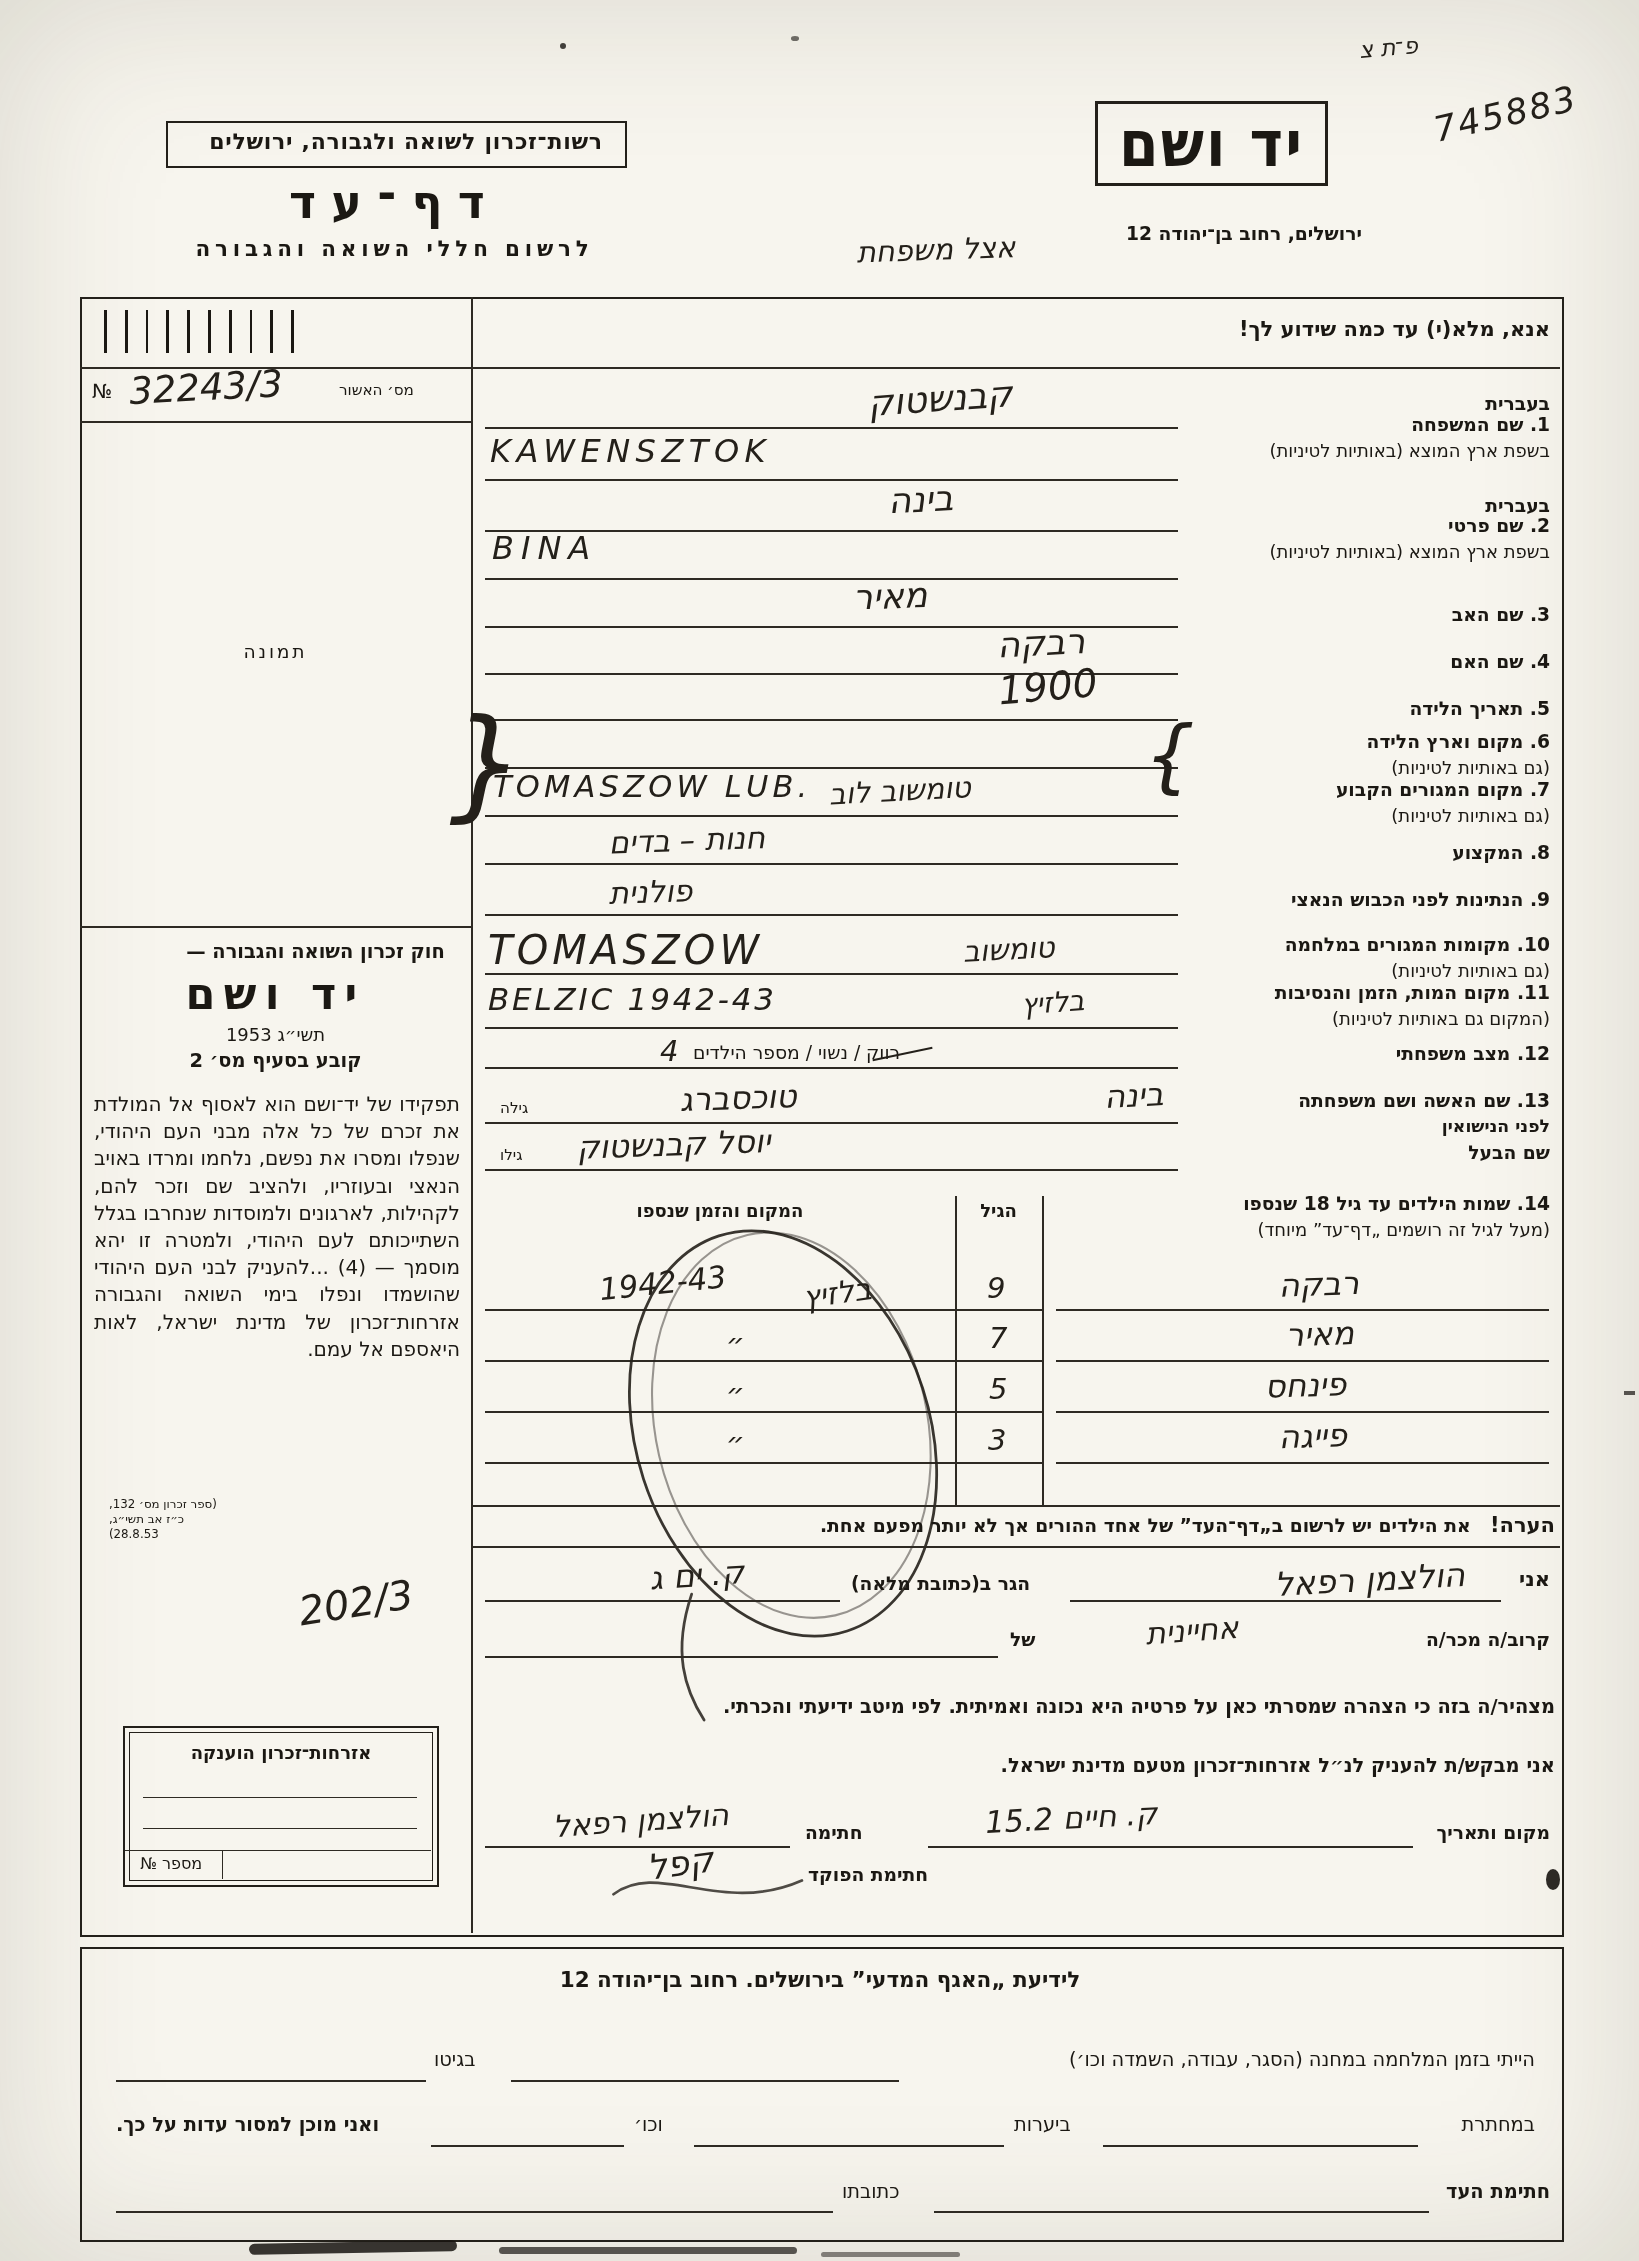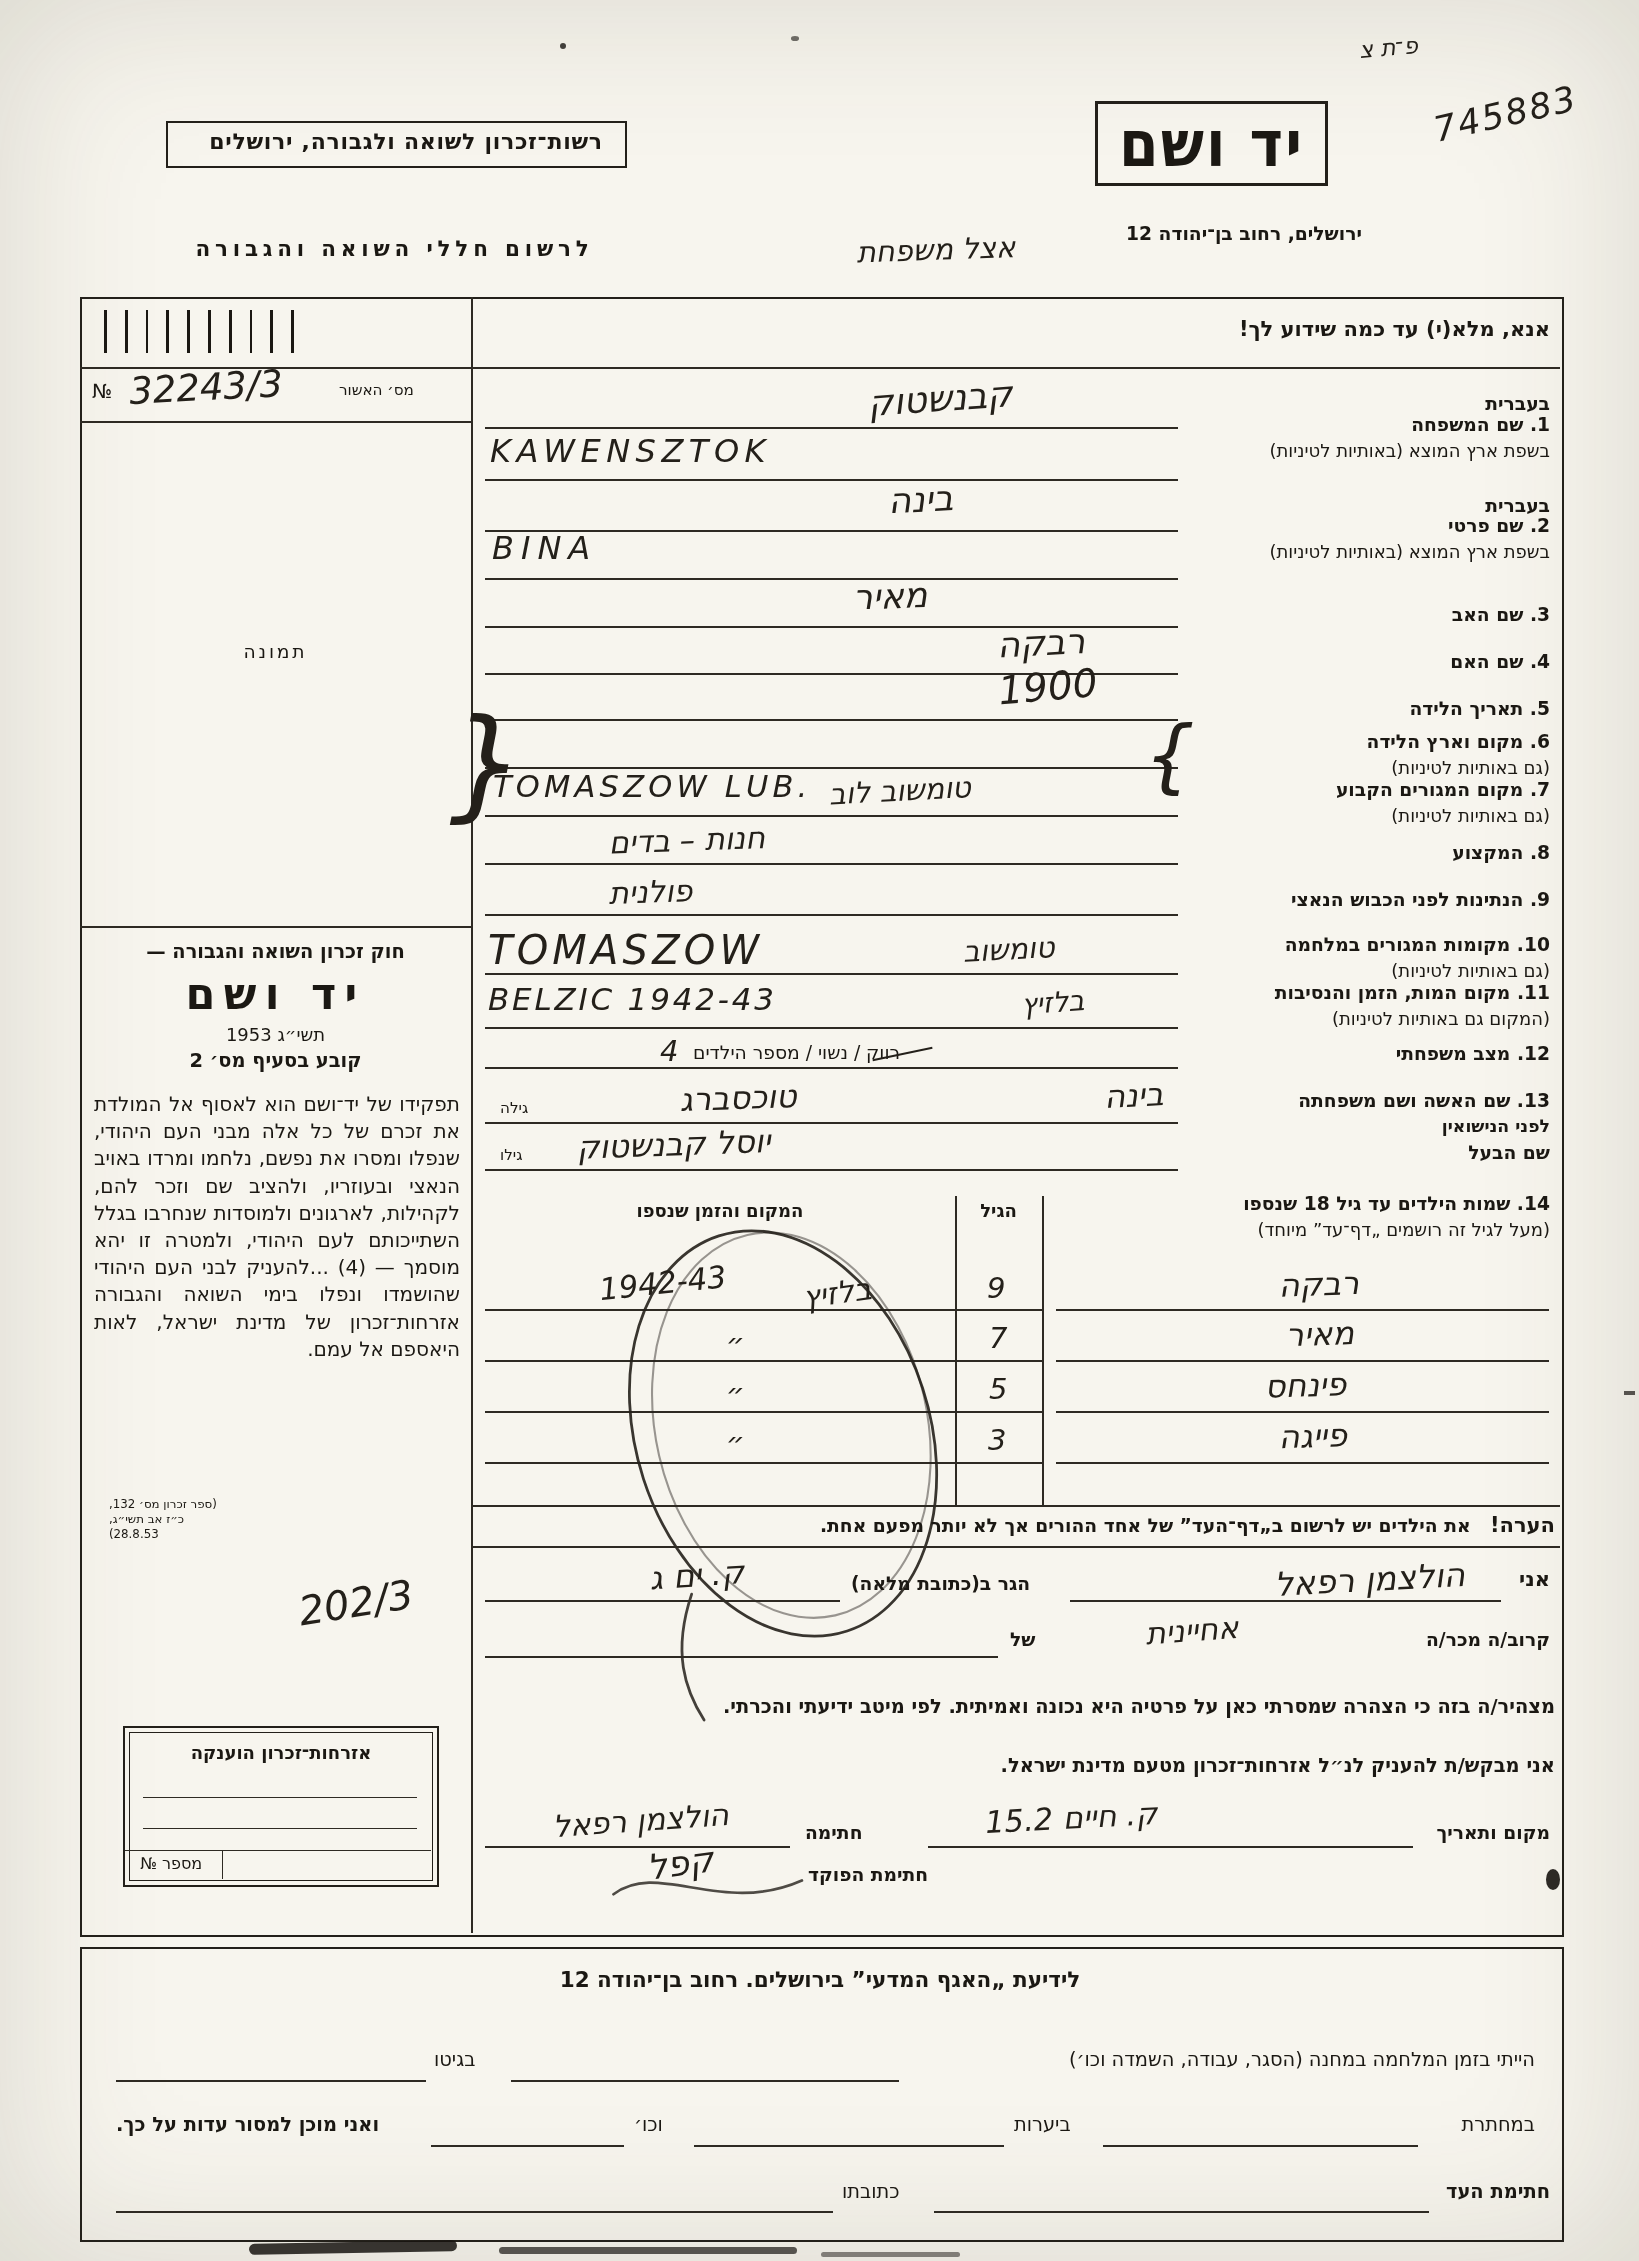--- a/index.html
+++ b/index.html
@@ -24,20 +24,21 @@
   .artifact{position:absolute;background:#171410;}
 </style>
 </head>
 <body>
 
 <div class="page" style="--paper: #f7f5ee; --ink: #1b1813; --pen: #24201a;">
 
   <div class="box ctr" style="left:166px;top:121px;width:457px;height:43px;">
     <span class="b" style="font-size:22px;line-height:37px;letter-spacing:0.7px;margin-left:19px;">רשות־זכרון לשואה ולגבורה, ירושלים</span>
   </div>
+  <div class="t ctr b" style="left:166px;top:175px;width:457px;font-size:46px;letter-spacing:15.2px;">דף־עד</div>
   <div class="t ctr b" style="left:166px;top:236px;width:457px;font-size:21.5px;letter-spacing:4.8px;">לרשום חללי השואה והגבורה</div>
 
   <div class="box" style="left:1095px;top:101px;width:227px;height:79px;display:flex;align-items:center;justify-content:center;border-width:3.5px;">
     <span style="font-size:57px;font-weight:900;letter-spacing:2.1px;transform:scaleY(1.12);">יד ושם</span>
   </div>
   <div class="t ctr b" style="left:1095px;top:223px;width:298px;font-size:18.7px;">ירושלים, רחוב בן־יהודה 12</div>
 
   <div class="hw" style="left:856px;top:230px;font-size:29px;transform:rotate(-2deg);">אצל משפחת</div>
   <div class="hw ltr" style="left:1426px;top:78px;font-size:35px;letter-spacing:2.1px;transform:rotate(-13deg);">745883</div>
   <div class="hw" style="left:1358px;top:32px;font-size:23px;transform:rotate(-5deg);">פ־ת צ</div>
@@ -60,21 +61,21 @@
   </div>
 
   <div class="t" style="left:92px;top:381px;font-size:19.4px;">№</div>
   <div class="t" style="left:339px;top:382px;font-size:15.2px;">מס׳ האשור</div>
   <div class="hw ltr" style="left:128px;top:362px;font-size:37px;transform:rotate(-3deg);">32243/3</div>
   <div class="line" style="left:80px;top:421px;width:391px;"></div>
 
   <div class="t ctr" style="left:80px;top:641px;width:391px;font-size:18.7px;letter-spacing:2.8px;">תמונה</div>
   <div class="line" style="left:80px;top:926px;width:391px;"></div>
 
-  <div class="t ctr b" style="left:80px;top:941px;width:391px;font-size:19.4px;">חוק זכרון השואה והגבורה —</div>
+  <div class="t ctr b" style="left:80px;top:941px;width:391px;font-size:19.4px;padding-left:40px;">חוק זכרון השואה והגבורה —</div>
   <div class="t ctr" style="left:80px;top:969px;width:391px;font-size:43px;font-weight:900;letter-spacing:8.3px;">יד ושם</div>
   <div class="t ctr" style="left:80px;top:1024px;width:391px;font-size:18px;">תשי״ג 1953</div>
   <div class="t ctr b" style="left:80px;top:1050px;width:391px;font-size:19.4px;">קובע בסעיף מס׳ 2</div>
   <div class="t wrap" style="left:94px;top:1091px;width:366px;font-size:20px;line-height:1.36;text-align:justify;">תפקידו של יד־ושם הוא לאסוף אל המולדת את זכרם של כל אלה מבני העם היהודי, שנפלו ומסרו את נפשם, נלחמו ומרדו באויב הנאצי ובעוזריו, ולהציב שם וזכר להם, לקהילות, לארגונים ולמוסדות שנחרבו בגלל השתייכותם לעם היהודי, ולמטרה זו יהא מוסמך — (4) ...להעניק לבני העם היהודי שהושמדו ונפלו בימי השואה והגבורה אזרחות־זכרון של מדינת ישראל, לאות היאספם אל עמם.</div>
 
   <div class="t" style="left:109px;top:1498px;font-size:11.8px;">(ספר זכרון מס׳ 132,</div>
   <div class="t" style="left:109px;top:1513px;font-size:11.8px;">כ״ז אב תשי״ג,</div>
   <div class="t" style="left:109px;top:1528px;font-size:11.8px;">28.8.53)</div>
 
   <div class="hw ltr" style="left:294px;top:1571px;font-size:40px;transform:rotate(-9deg);">202/3</div>

